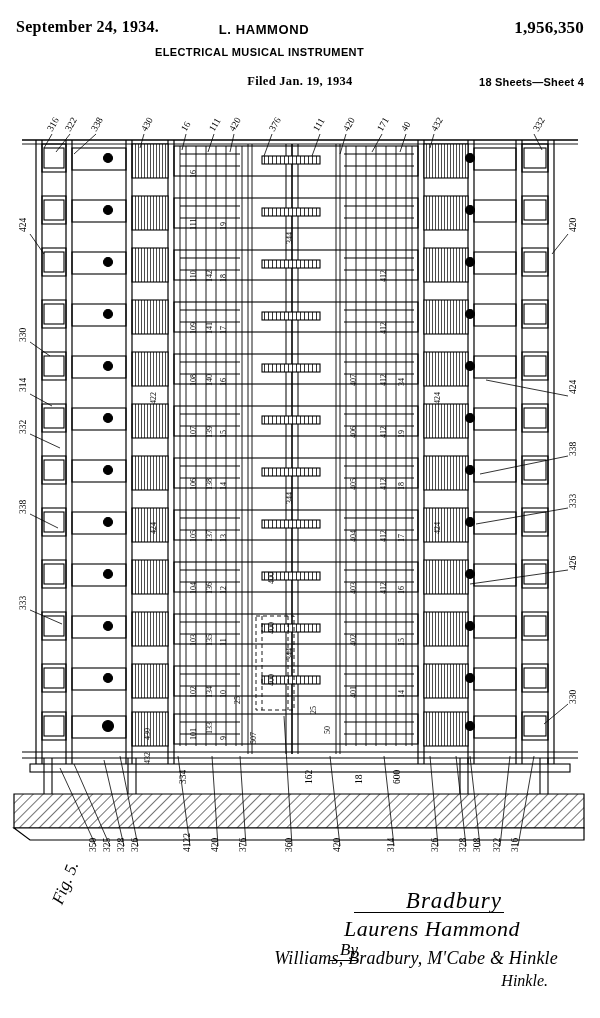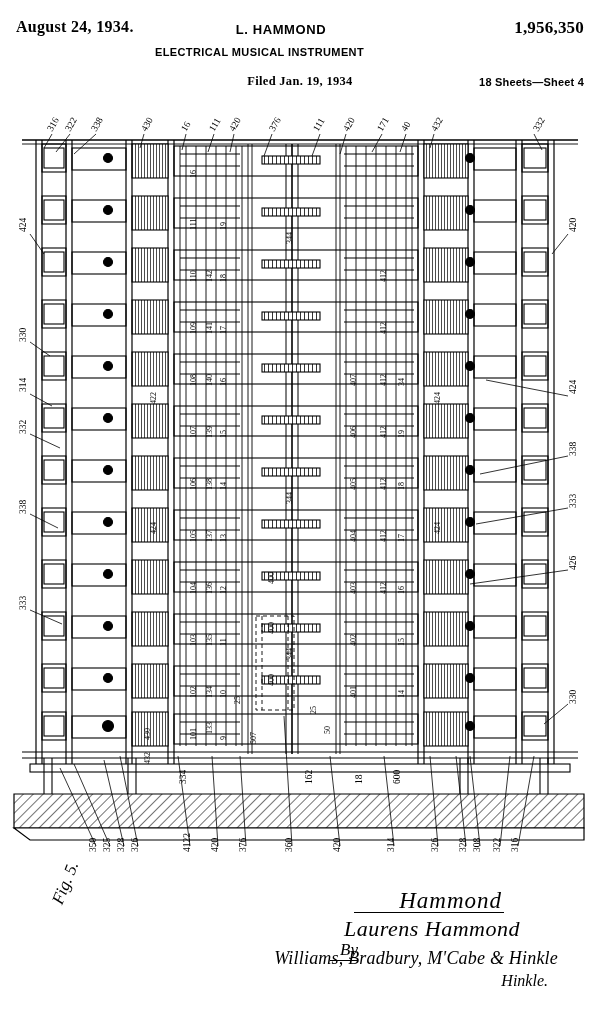--- a/index.html
+++ b/index.html
@@ -26,21 +26,21 @@
   .hdr-date {
     position: absolute;
     left: 16px; top: 18px;
     font-family: "Liberation Serif", serif;
     font-weight: bold;
     font-size: 16px;
     letter-spacing: 0.3px;
   }
   .hdr-inventor {
     position: absolute;
-    left: 17px; top: 22px;
+    left: 0; top: 22px;
     width: 528px;
     text-align: center;
     font-family: "Liberation Sans", sans-serif;
     font-weight: bold;
     font-size: 13px;
     letter-spacing: 0.6px;
   }
   .hdr-patno {
     position: absolute;
     right: 16px; top: 18px;
@@ -151,21 +151,21 @@
   .sig-underline {
     position: absolute;
     background: #000;
     height: 1px;
   }
 </style>
 </head>
 <body>
 
 <div class="header">
-  <div class="hdr-date">August 24, 1934.</div>
+  <div class="hdr-date">September 24, 1934.</div>
   <div class="hdr-inventor">L. HAMMOND</div>
   <div class="hdr-patno">1,956,350</div>
   <div class="hdr-title">ELECTRICAL MUSICAL INSTRUMENT</div>
   <div class="hdr-filed">Filed Jan. 19, 1934</div>
   <div class="hdr-sheets">18 Sheets—Sheet 4</div>
 </div>
 
 <div class="drawing">
 <svg width="600" height="790" viewBox="0 0 600 790" xmlns="http://www.w3.org/2000/svg">
   <defs>
@@ -675,20 +675,20 @@
       <text x="256" y="640" transform="rotate(-90 256 640)">507</text>
       <text x="316" y="610" transform="rotate(-90 316 610)">25</text>
       <text x="330" y="630" transform="rotate(-90 330 630)">50</text>
     </g>
   </g>
 </svg>
 </div>
 
 <div class="sigblock">
   <div class="fig-label">Fig. 5.</div>
-  <div class="sig-inventor-word">Hammond</div>
+  <div class="sig-inventor-word">Bradbury</div>
   <div class="sig-name">Laurens Hammond</div>
   <div class="sig-by">By</div>
   <div class="sig-firm">Williams, Bradbury, M'Cabe &amp; Hinkle</div>
   <div class="sig-attys">Hinkle.</div>
   <div class="sig-underline" style="right:96px; top:32px; width:150px;"></div>
   <div class="sig-underline" style="right:242px; top:80px; width:28px;"></div>
 </div>
 
 </body></html>

